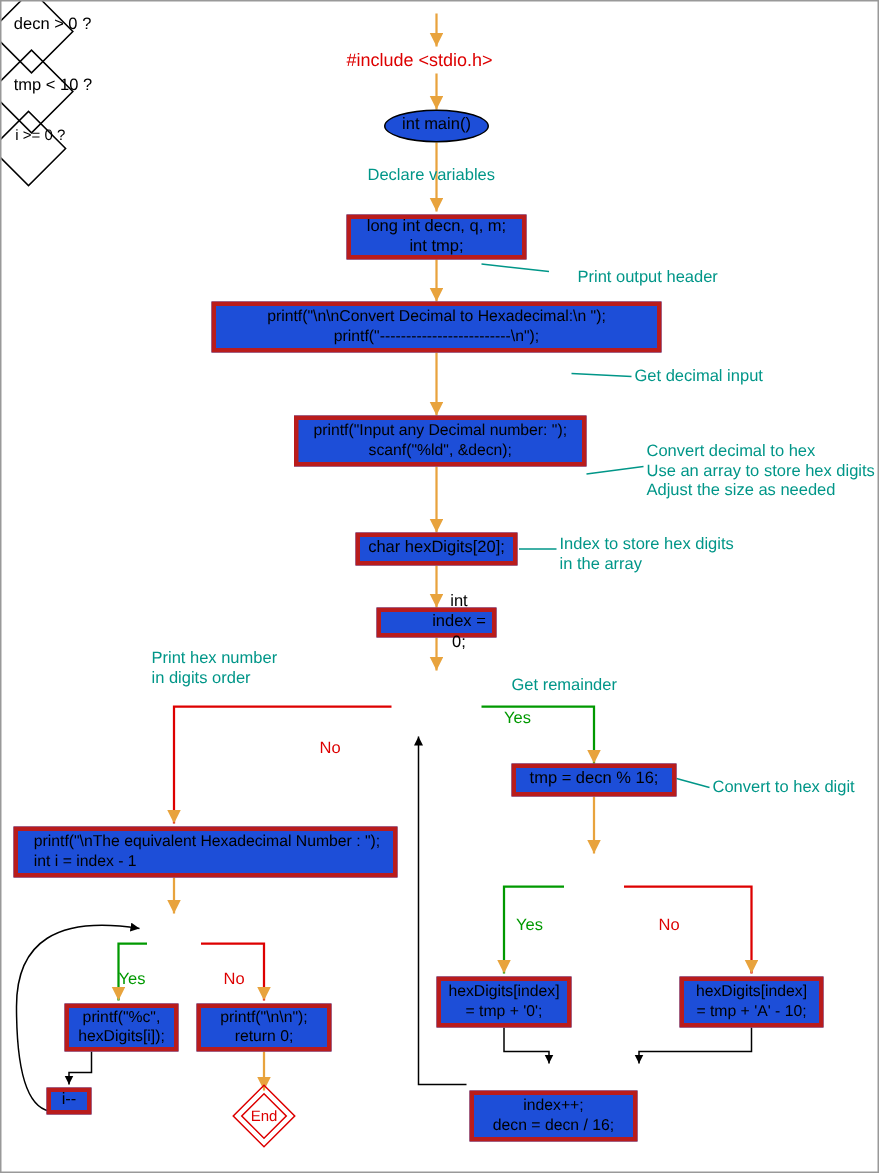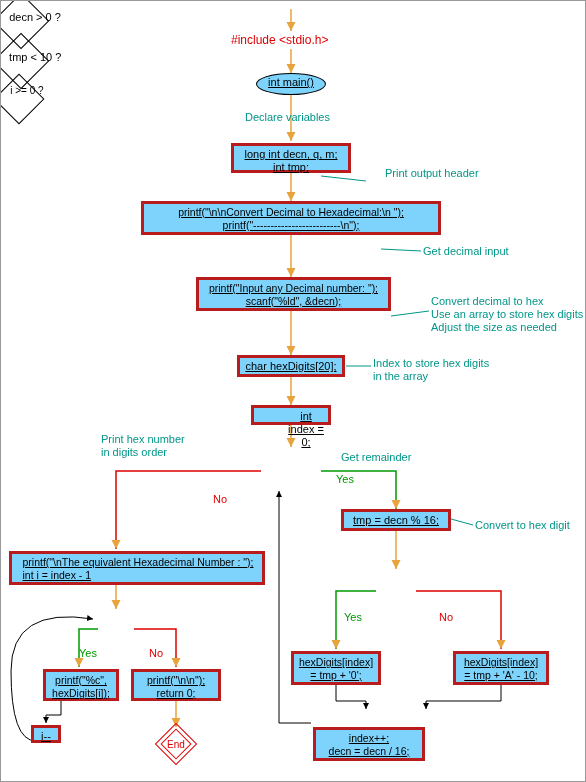--- a/index.html
+++ b/index.html
@@ -10,28 +10,27 @@
     height: 782px;
     font-family: Arial, sans-serif;
     font-size: 11px;
     background: #fff;
     position: relative;
     border: 1px solid #999;
   }
   svg { position: absolute; top: 0; left: 0; }
   .node {
     position: absolute;
-    background: #7dd3fc;
+    background: #1d4ed8;
     text-align: center;
     display: flex;
-    align-items: flex-start;
+    align-items: center;
     justify-content: center;
     padding: 2px 4px;
     line-height: 1.2;
-    text-decoration: underline;
   }
   .rect { border: 3px solid #b91c1c; }
   .ellipse {
     border: 1px solid #000;
     border-radius: 50%;
   }
   .diamond {
     border: 1px solid #000;
     transform: rotate(45deg);
   }
@@ -147,21 +146,21 @@
   <span>int main()</span>
 </div>
 
 <div class="annotation" style="left:244px; top:110px;">Declare variables</div>
 
 <div class="node rect" style="left:230px; top:142px; width:120px; height:30px; white-space:pre-line;">
   <span>long int decn, q, m;
 int tmp;</span>
 </div>
 
-<div class="annotation" style="left:368px; top:166px;padding-left:16px;">Print output header</div>
+<div class="annotation" style="left:368px; top:178px;padding-left:16px;">Print output header</div>
 
 <div class="node rect" style="left:140px; top:200px; width:300px; height:34px; white-space:pre-line; font-size:10.5px;">
   <span>printf("\n\nConvert Decimal to Hexadecimal:\n ");
 printf("-------------------------\n");</span>
 </div>
 
 <div class="annotation" style="left:422px; top:244px;">Get decimal input</div>
 
 <div class="node rect" style="left:195px; top:276px; width:195px; height:34px; white-space:pre-line; font-size:10.5px;">
   <span>printf("Input any Decimal number: ");

